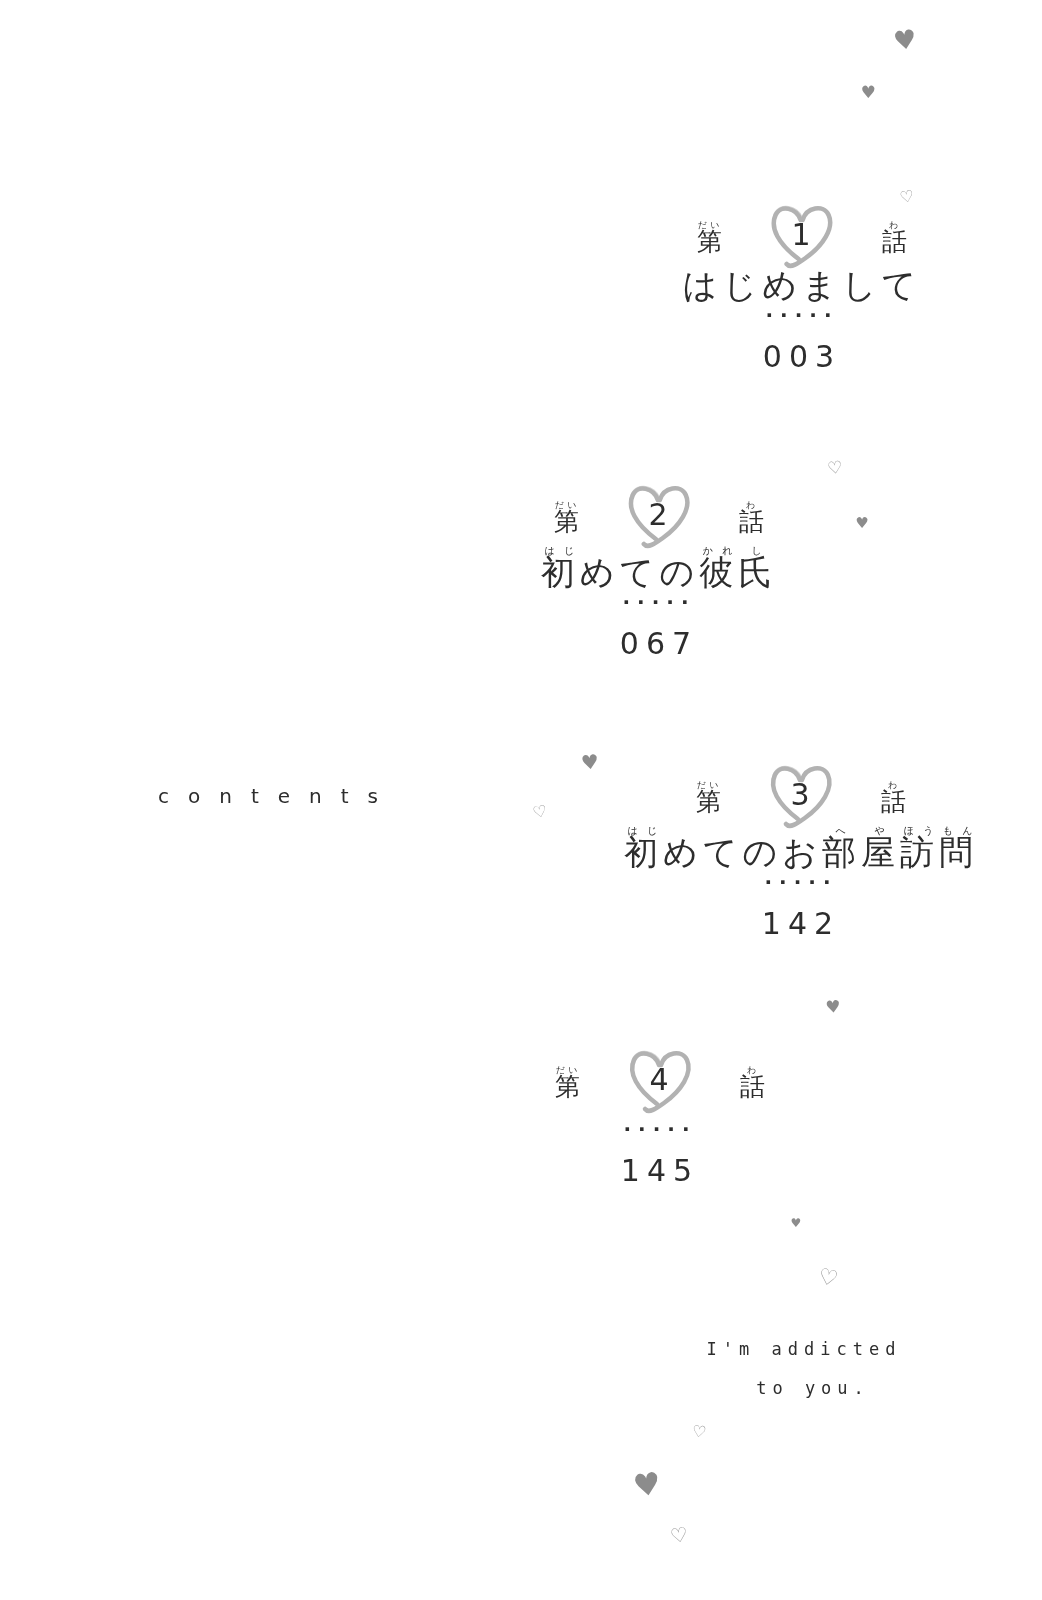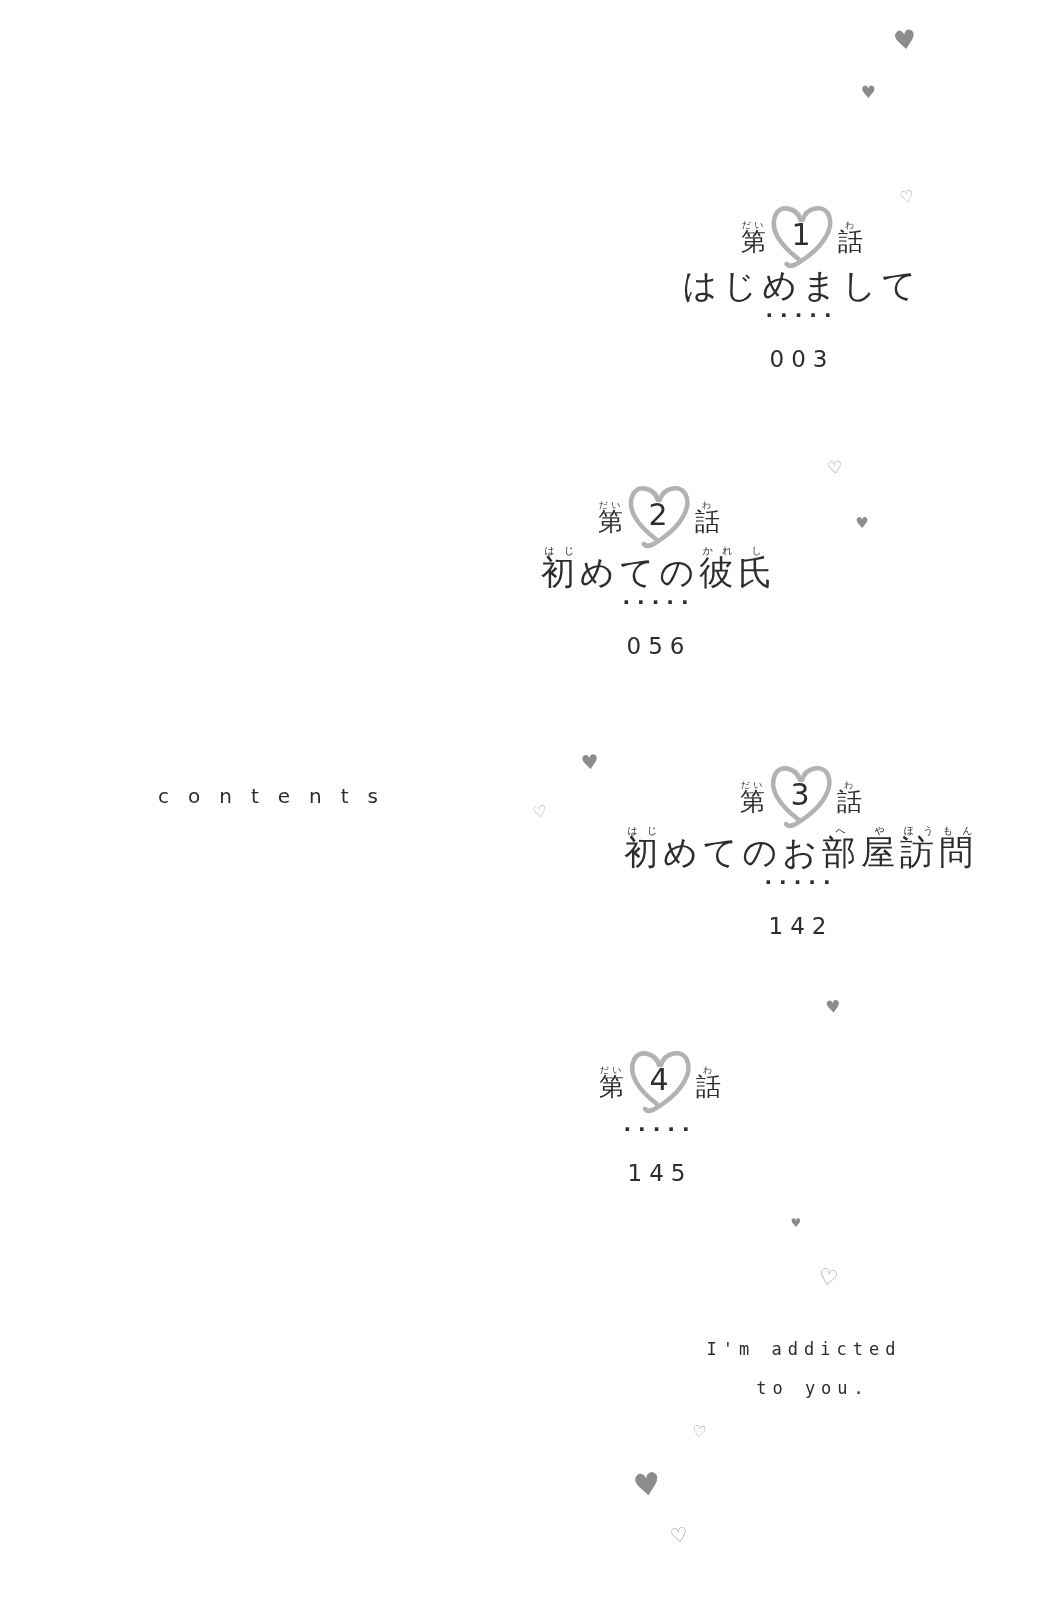--- a/index.html
+++ b/index.html
@@ -17,39 +17,39 @@
     position:absolute;
     display:flex; flex-direction:column; align-items:center;
     transform:translateX(-50%);
     white-space:nowrap;
   }
   .ch1 { left:802px; top:200px; }
   .ch2 { left:659px; top:480px; }
   .ch3 { left:801px; top:760px; }
   .ch4 { left:660px; top:1045px; }
 
-  .heading { position:relative; display:flex; align-items:center; height:74px; }
+  .heading { position:relative; display:flex; align-items:center; height:74px;gap:44px; }
   .heading .seg { font-size:25px; transform:translateY(2px); }
   ruby { ruby-position:over; }
   rt { font-size:9px; letter-spacing:2px; font-weight:normal; }
 
   .heart-wrap { position:relative; width:66px; height:74px; margin:0 3px; flex:0 0 auto; }
   .heart-wrap svg { position:absolute; left:0; top:0; overflow:visible; }
   .heart-stroke { fill:none; stroke:var(--chapter-heart-stroke, #b2b2b2); stroke-width:4.5; stroke-linecap:round; }
   .heart-stroke.echo { stroke-width:2; opacity:.55; }
   .ch-num {
     position:absolute; left:50%; top:50%;
     transform:translate(-55%,-58%);
     font-size:30px;
   }
 
   .title { font-size:34px; letter-spacing:5px; margin-top:-8px; line-height:1.15; }
   .title rt { font-size:10px; }
   .dots { font-size:20px; letter-spacing:7px; font-weight:bold; line-height:1; margin-top:0; }
-  .pagenum { font-size:23px; letter-spacing:7px; margin-top:21px; line-height:1.15; }
+  .pagenum { font-size:30px; letter-spacing:7px; margin-top:15px; line-height:1.15; }
 
   
   .contents-label {
     position:absolute; left:158px; top:784px;
     font-size:20px; letter-spacing:19px;
     color:var(--text, #2d2d2d);
   }
 
   
   .tagline {
@@ -109,21 +109,21 @@
           <path class="heart-stroke" d="M32 20 C28 8 12 4 7 15 C1 28 10 44 30 59"></path>
           <path class="heart-stroke" d="M34 20 C38 7 55 4 60 15 C66 28 54 46 37 58 C30 63 22 69 18 64"></path>
           <path class="heart-stroke echo" d="M33 17 C29 6 11 2 6 14 C0 28 11 46 31 61"></path>
         </svg>
         <span class="ch-num">2</span>
       </span>
       <span class="seg"><ruby>話<rt>わ</rt></ruby></span>
     </div>
     <div class="title"><ruby>初<rt>はじ</rt></ruby><ruby>めての<rt></rt></ruby><ruby>彼<rt>かれ</rt></ruby><ruby>氏<rt>し</rt></ruby></div>
     <div class="dots">·····</div>
-    <div class="pagenum">056</div>
+    <div class="pagenum">067</div>
   </section>
 
   <div class="contents-label">contents</div>
 
   <section class="chapter ch3">
     <div class="heading">
       <span class="seg"><ruby>第<rt>だい</rt></ruby></span>
       <span class="heart-wrap">
         <svg width="66" height="74" viewBox="0 0 66 74" aria-hidden="true">
           <path class="heart-stroke" d="M32 20 C28 8 12 4 7 15 C1 28 10 44 30 59"></path>

